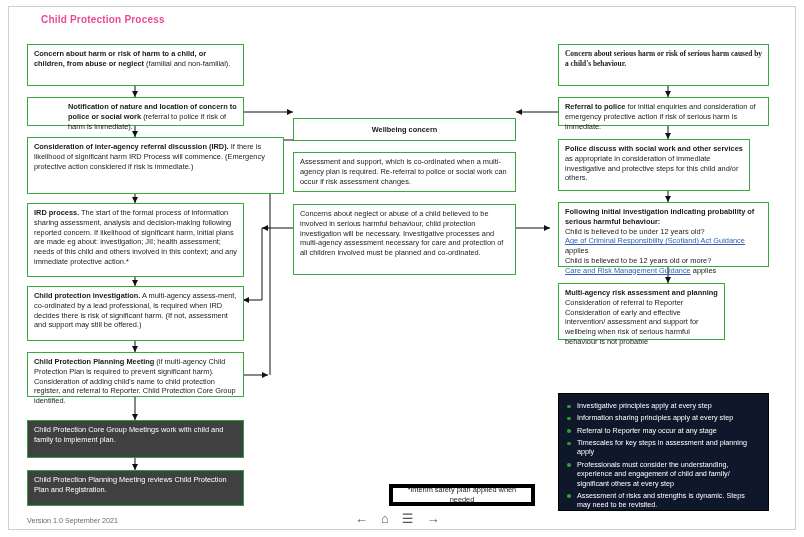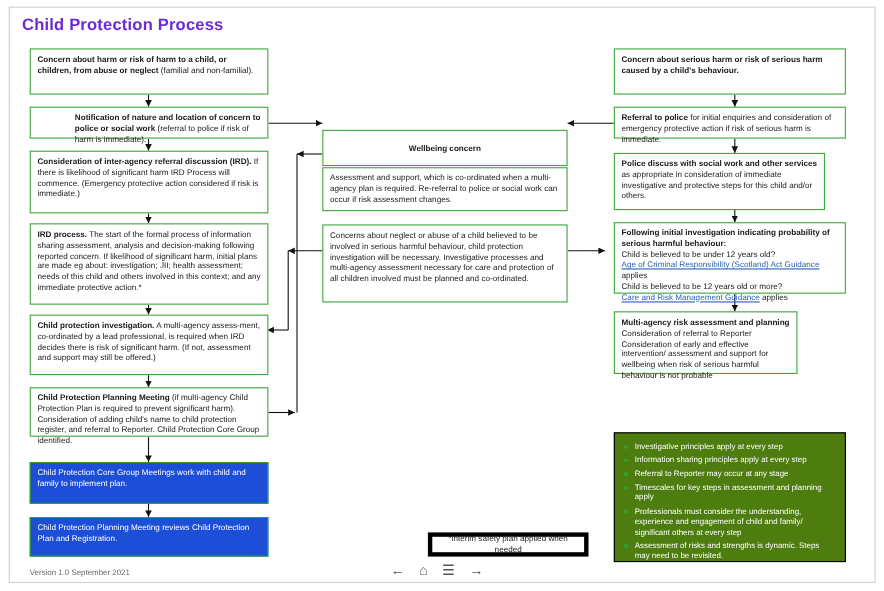--- a/index.html
+++ b/index.html
@@ -21,25 +21,25 @@
     position: absolute;
     left: 8px;
     top: 6px;
     width: 788px;
     height: 524px;
     border: 1px solid #cfcfcf;
     box-sizing: border-box;
   }
   .title {
     position: absolute;
-    left: 20px;
+    left: 41px;
     top: 14px;
-    font-size: 15px;
+    font-size: 10px;
     font-weight: bold;
-    color: #6d28d9;
+    color: #ec4899;
     letter-spacing: 0.2px;
   }
   .box {
     position: absolute;
     box-sizing: border-box;
     border: 1.5px solid #3aa83a;
     background: #ffffff;
     font-size: 7.4px;
     line-height: 1.32;
     color: #1a1a1a;
@@ -47,31 +47,31 @@
   }
   .box b { font-weight: bold; }
   .box.centered {
     display: flex;
     align-items: center;
     justify-content: center;
     text-align: center;
     font-weight: bold;
   }
   .box.filled {
-    background: #1d4ed8;
+    background: #404040;
     border-color: #2fa02f;
     color: #ffffff;
     font-weight: normal;
   }
   .box.gray {
     border: 4px solid #000000;
     font-size: 7.4px;
   }
   .box.black {
-    background: #4d7c0f;
+    background: #0f172a;
     border-color: #000000;
     color: #ffffff;
     padding: 7px 8px 7px 8px;
   }
   .bullets {
     list-style: none;
     margin: 0;
     padding: 0;
   }
   .bullets li {
@@ -170,39 +170,39 @@
     </g>
     <g stroke="#111" stroke-width="1" fill="none" marker-end="url(#ah)">
       <line x1="262" y1="300" x2="243" y2="300"></line>
     </g>
   </svg>
 
   <div class="box" style="left:27px; top:44px; width:217px; height:42px;"><b>Concern about harm or risk of harm to a child, or children, from abuse or neglect</b> (familial and non-familial).</div>
 
   <div class="box" style="left:27px; top:97px; width:217px; height:29px;padding-left:40px;"><b>Notification of nature and location of concern to police or social work</b> (referral to police if risk of harm is immediate).</div>
 
-  <div class="box" style="left:27px; top:137px; width:217px; height:57px;"><b>Consideration of inter-agency referral discussion (IRD).</b> If there is likelihood of significant harm IRD Process will commence. (Emergency protective action considered if risk is immediate.)</div>
+  <div class="box" style="left:27px; top:137px; width:257px; height:57px;"><b>Consideration of inter-agency referral discussion (IRD).</b> If there is likelihood of significant harm IRD Process will commence. (Emergency protective action considered if risk is immediate.)</div>
 
   <div class="box" style="left:27px; top:203px; width:217px; height:74px;"><b>IRD process.</b> The start of the formal process of information sharing assessment, analysis and decision-making following reported concern. If likelihood of significant harm, initial plans are made eg about: investigation; JII; health assessment; needs of this child and others involved in this context; and any immediate protective action.*</div>
 
   <div class="box" style="left:27px; top:286px; width:217px; height:55px;"><b>Child protection investigation.</b> A multi-agency assess-ment, co-ordinated by a lead professional, is required when IRD decides there is risk of significant harm. (If not, assessment and support may still be offered.)</div>
 
   <div class="box" style="left:27px; top:352px; width:217px; height:45px;"><b>Child Protection Planning Meeting</b> (if multi-agency Child Protection Plan is required to prevent significant harm). Consideration of adding child's name to child protection register, and referral to Reporter. Child Protection Core Group identified.</div>
 
   <div class="box filled" style="left:27px; top:420px; width:217px; height:38px;">Child Protection Core Group Meetings work with child and family to implement plan.</div>
 
   <div class="box filled" style="left:27px; top:470px; width:217px; height:36px;">Child Protection Planning Meeting reviews Child Protection Plan and Registration.</div>
 
-  <div class="box centered" style="left:293px; top:118px; width:223px; height:33px;">Wellbeing concern</div>
+  <div class="box centered" style="left:293px; top:118px; width:223px; height:23px;">Wellbeing concern</div>
 
   <div class="box" style="left:293px; top:152px; width:223px; height:40px;">Assessment and support, which is co-ordinated when a multi-agency plan is required. Re-referral to police or social work can occur if risk assessment changes.</div>
 
   <div class="box" style="left:293px; top:204px; width:223px; height:71px;">Concerns about neglect or abuse of a child believed to be involved in serious harmful behaviour, child protection investigation will be necessary. Investigative processes and multi-agency assessment necessary for care and protection of all children involved must be planned and co-ordinated.</div>
 
-  <div class="box" style="left:558px; top:44px; width:211px; height:42px;"><b>Concern about serious harm or risk of serious harm caused by a child's behaviour.</b></div>
+  <div class="box" style="left:558px; top:44px; width:211px; height:42px;font-family:Liberation Serif, serif;"><b>Concern about serious harm or risk of serious harm caused by a child's behaviour.</b></div>
 
   <div class="box" style="left:558px; top:97px; width:211px; height:29px;"><b>Referral to police</b> for initial enquiries and consideration of emergency protective action if risk of serious harm is immediate.</div>
 
   <div class="box" style="left:558px; top:139px; width:192px; height:52px;"><b>Police discuss with social work and other services</b> as appropriate in consideration of immediate investigative and protective steps for this child and/or others.</div>
 
   <div class="box" style="left:558px; top:202px; width:211px; height:65px;"><b>Following initial investigation indicating probability of serious harmful behaviour:</b><br>Child is believed to be under 12 years old?<br><span class="link">Age of Criminal Responsibility (Scotland) Act Guidance</span> applies<br>Child is believed to be 12 years old or more?<br><span class="link">Care and Risk Management Guidance</span> applies</div>
 
   <div class="box" style="left:558px; top:283px; width:167px; height:57px;"><b>Multi-agency risk assessment and planning</b><br>Consideration of referral to Reporter<br>Consideration of early and effective intervention/ assessment and support for wellbeing when risk of serious harmful behaviour is not probable</div>
 
   <div class="box black" style="left:558px; top:393px; width:211px; height:118px;">

